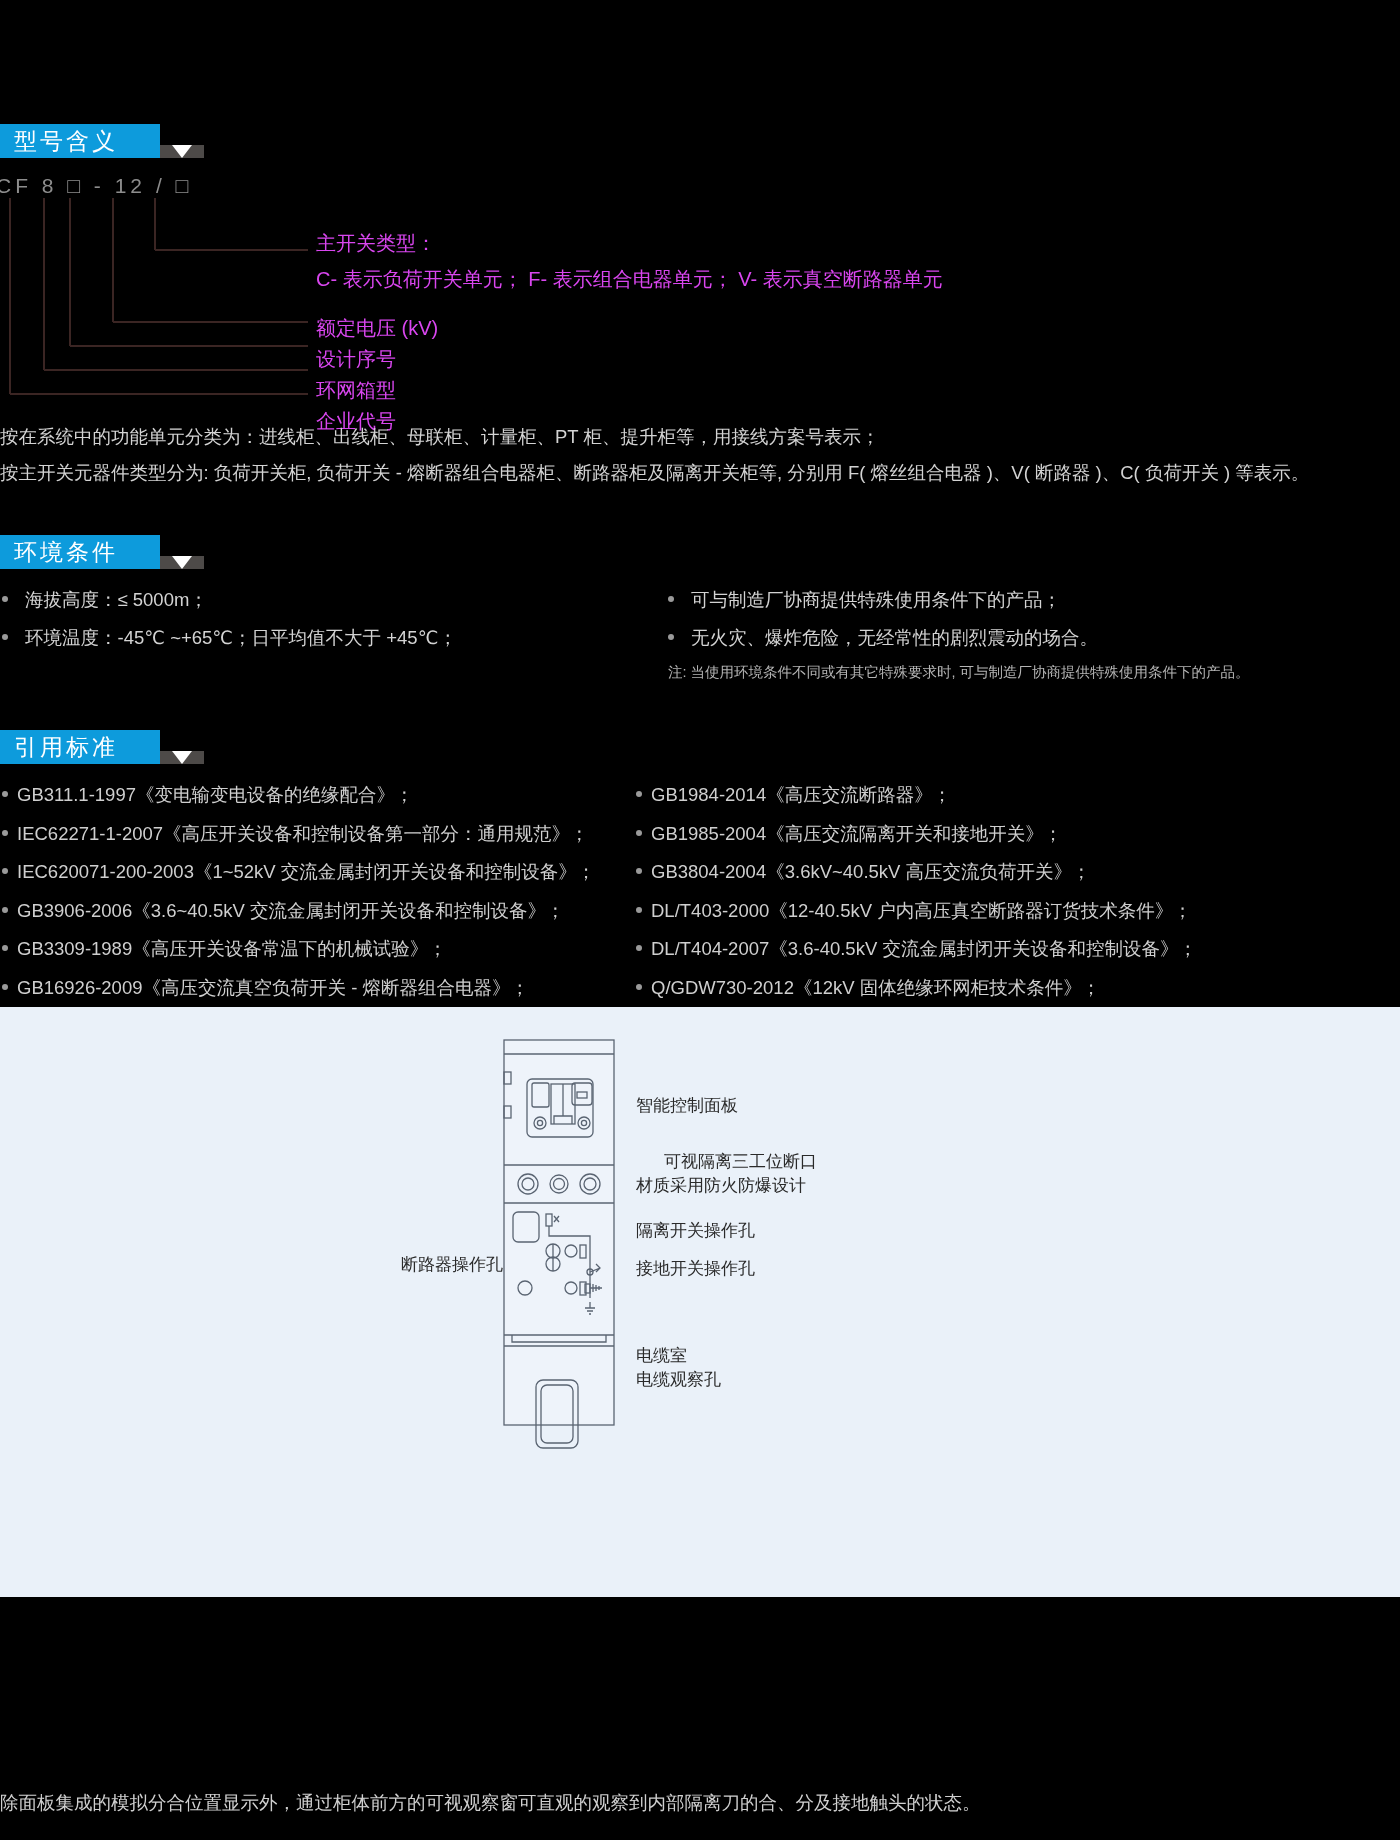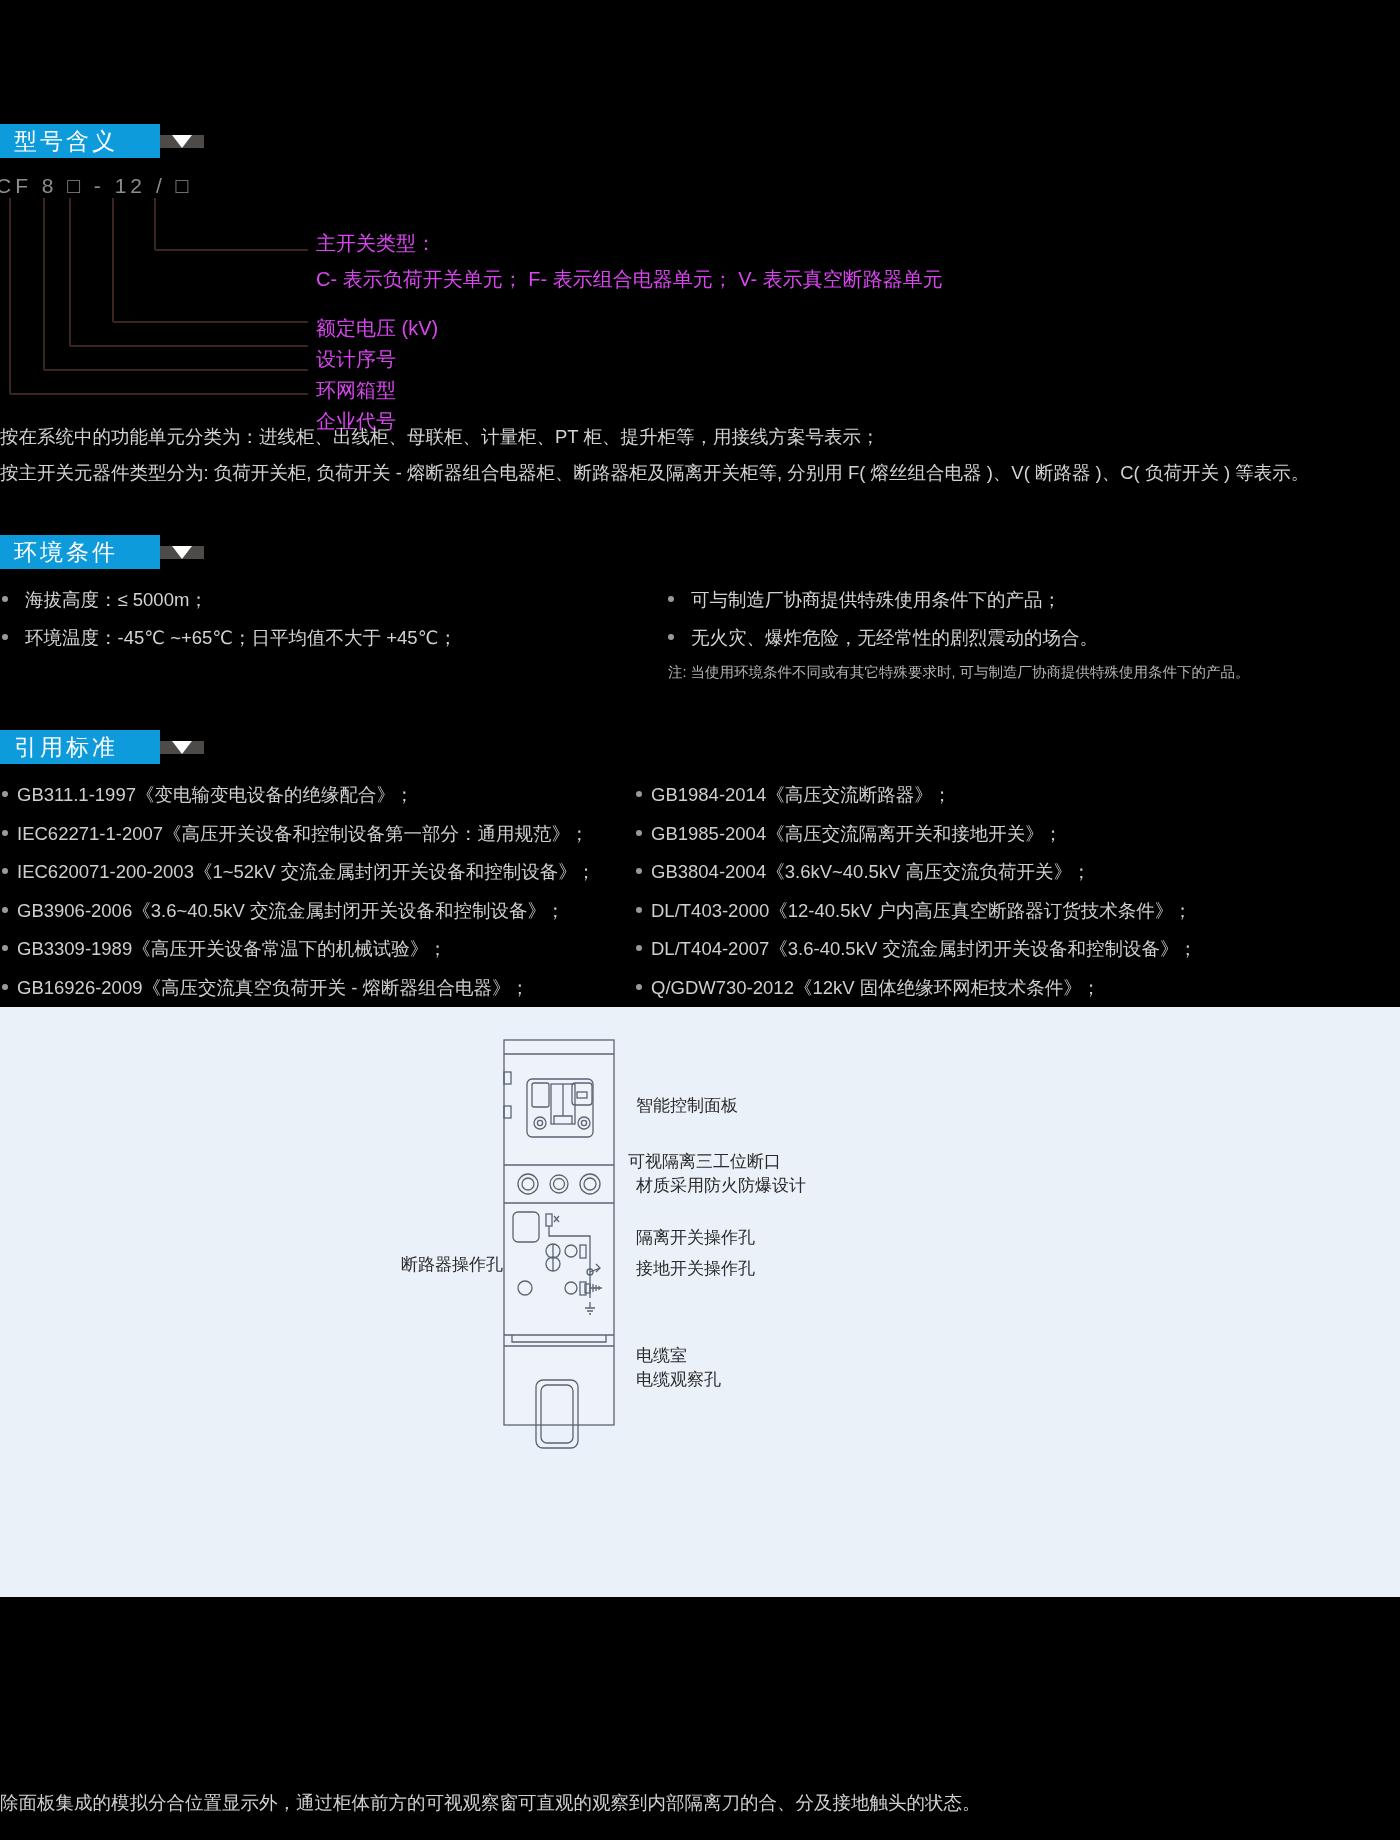--- a/index.html
+++ b/index.html
@@ -6,21 +6,21 @@
   html,body { width:1400px; }
   body {
     background:#000;
     font-family:"Liberation Sans","DejaVu Sans",sans-serif;
     color:#bdbdbd;
     -webkit-font-smoothing:antialiased;
   }
   .page { position:relative; width:1400px; height:1840px; background:#000; overflow:hidden; }
 
   
-  .sec-head { display:flex; align-items:center; height:34px; }
+  .sec-head { display:flex; align-items:flex-end; height:34px; }
   .sec-head .bar {
     background:#0d9bdc;
     color:#ffffff;
     font-size:23px;
     line-height:34px;
     padding:0 16px 0 14px;
     letter-spacing:3px;
     min-width:160px;
   }
   .sec-head .caret {
@@ -308,23 +308,23 @@
         </g>
 
         <g>
           <rect x="32" y="340" width="42" height="68" rx="7"></rect>
           <rect x="37" y="345" width="32" height="58" rx="6"></rect>
         </g>
       </g>
     </svg>
 
     <div class="cab-label" style="left:636px; top:86px;">智能控制面板</div>
-    <div class="cab-label" style="left:628px; top:142px;">可视隔离三工位断口</div>
+    <div class="cab-label" style="left:664px; top:142px;">可视隔离三工位断口</div>
     <div class="cab-label" style="left:636px; top:166px;">材质采用防火防爆设计</div>
-    <div class="cab-label" style="left:636px; top:218px;">隔离开关操作孔</div>
+    <div class="cab-label" style="left:636px; top:211px;">隔离开关操作孔</div>
     <div class="cab-label" style="left:636px; top:249px;">接地开关操作孔</div>
     <div class="cab-label" style="left:636px; top:336px;">电缆室</div>
     <div class="cab-label" style="left:636px; top:360px;">电缆观察孔</div>
 
     <div class="cab-label" style="left:401px; top:245px;">断路器操作孔</div>
   </div>
 
   <div id="bottom-caption">除面板集成的模拟分合位置显示外，通过柜体前方的可视观察窗可直观的观察到内部隔离刀的合、分及接地触头的状态。</div>
 
 </div>

